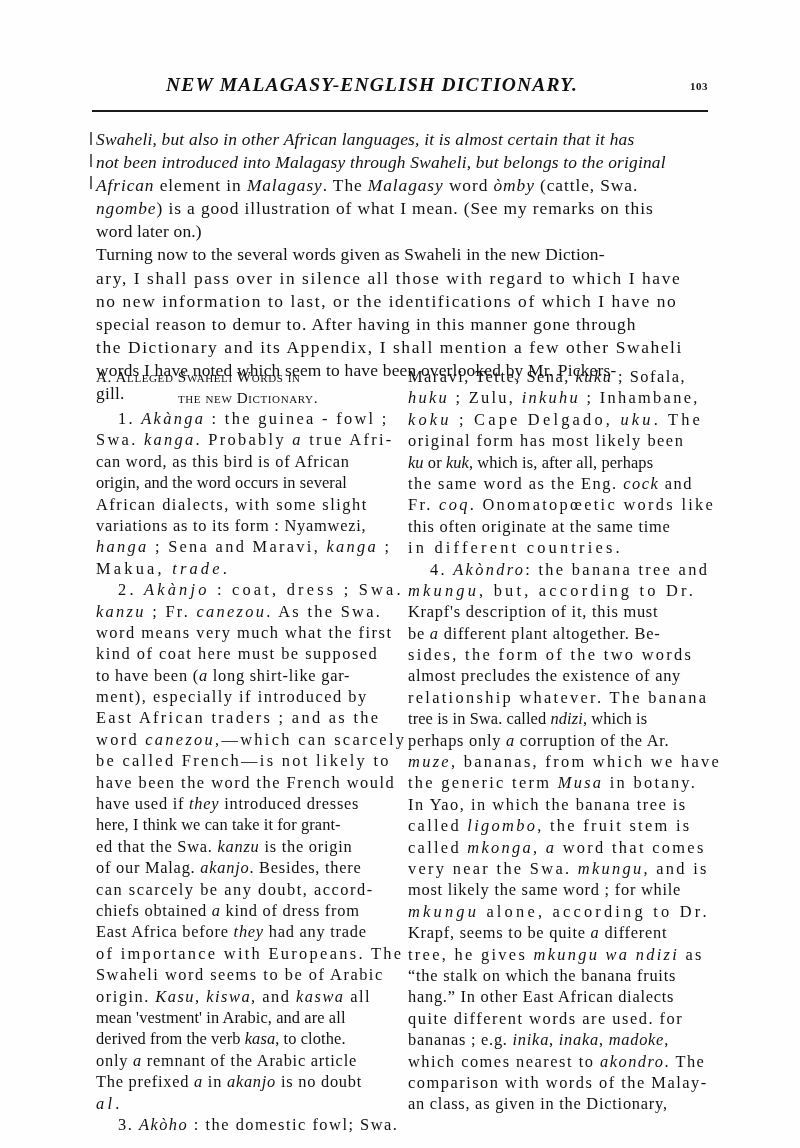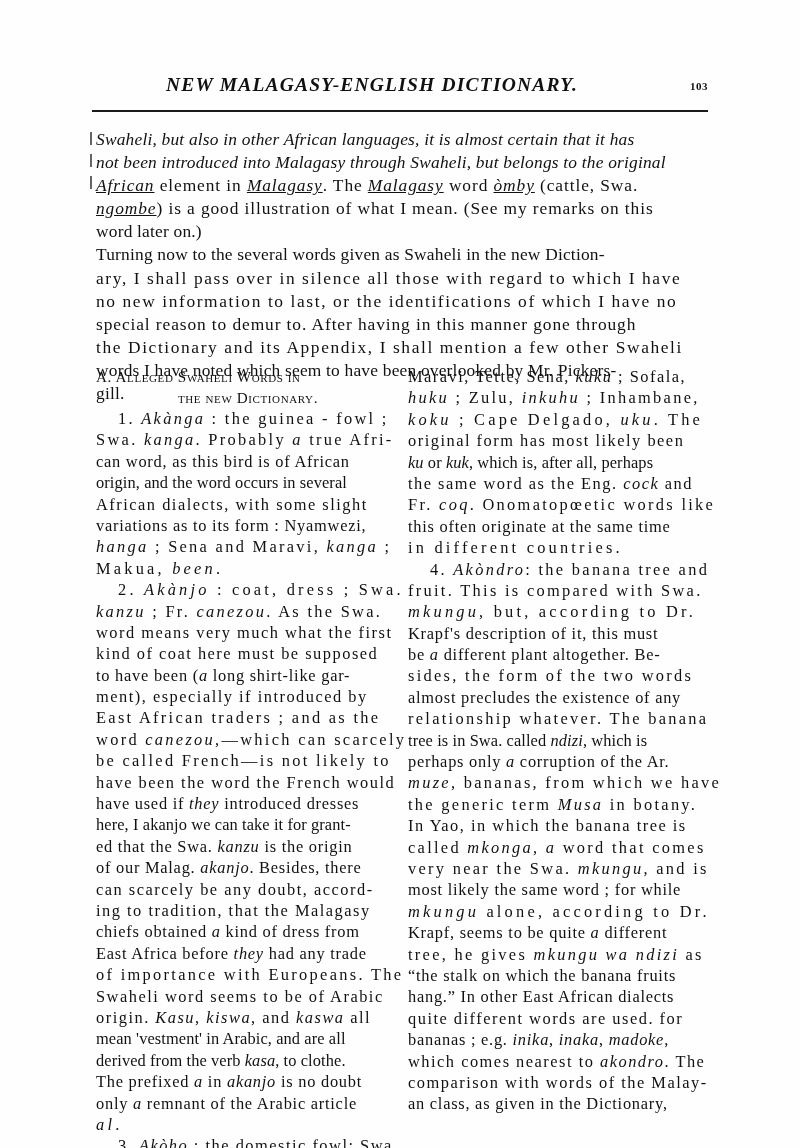--- a/index.html
+++ b/index.html
@@ -70,21 +70,21 @@
     width: 612px;
   }
   .tline {
     display: block;
     white-space: nowrap;
     font-size: 17.4px;
     line-height: 23.1px;
     height: 23.1px;
   }
   .tline.ital { font-style: italic; }
-  .tline i { font-style: italic; text-decoration: underline; }
+  .tline i { font-style: italic; }
 
   
   .j1 { letter-spacing: 0.2px; }
   .j2 { letter-spacing: 0.9px; }
   .j3 { letter-spacing: 1.6px; }
 
   .marginticks {
     position: absolute;
     left: 90px;
     top: 132px;
@@ -176,73 +176,72 @@
   </div>
 
   <div class="col col-left">
       <span class="cline k4 indent">1.   <i>Akànga</i> :   the  guinea - fowl ;</span>
       <span class="cline k4">Swa. <i>kanga</i>.   Probably <i>a</i> true Afri-</span>
       <span class="cline k2">can word, as this bird is of African</span>
       <span class="cline k1">origin, and the word occurs in several</span>
       <span class="cline k3">African  dialects,  with  some  slight</span>
       <span class="cline k2">variations as to its form : Nyamwezi,</span>
       <span class="cline k4"><i>hanga</i> ;  Sena and Maravi, <i>kanga</i> ;</span>
-      <span class="cline k5">Makua, <i>been</i>.</span>
+      <span class="cline k5">Makua, <i>trade</i>.</span>
       <span class="cline k5 indent">2.   <i>Akànjo</i> :   coat,  dress ;  Swa.</span>
       <span class="cline k4"><i>kanzu</i> ;  Fr. <i>canezou</i>.   As the Swa.</span>
       <span class="cline k3">word means very much what the first</span>
       <span class="cline k3">kind of coat here must be supposed</span>
       <span class="cline k2">to have been (<i>a</i> long shirt-like gar-</span>
       <span class="cline k3">ment),  especially  if  introduced  by</span>
       <span class="cline k4">East  African  traders ;  and  as  the</span>
       <span class="cline k4">word <i>canezou</i>,—which can scarcely</span>
       <span class="cline k4">be  called  French—is  not  likely  to</span>
       <span class="cline k3">have been the word the French would</span>
       <span class="cline k2">have used if <i>they</i> introduced dresses</span>
-      <span class="cline k1">here, I akanjo we can take it for grant-</span>
+      <span class="cline k1">here, I think we can take it for grant-</span>
       <span class="cline k2">ed that the Swa. <i>kanzu</i> is the origin</span>
       <span class="cline k2">of our Malag. <i>akanjo</i>.  Besides, there</span>
       <span class="cline k3">can  scarcely  be  any  doubt,  accord-</span>
-      <span class="cline k3">ing  to  tradition,  that  the  Malagasy</span>
       <span class="cline k2">chiefs obtained <i>a</i> kind of dress from</span>
       <span class="cline k2">East Africa before <i>they</i> had any trade</span>
       <span class="cline k4">of importance with Europeans.   The</span>
       <span class="cline k3">Swaheli word seems to be of Arabic</span>
       <span class="cline k3">origin.   <i>Kasu</i>, <i>kiswa</i>, and <i>kaswa</i> all</span>
       <span class="cline k1">mean 'vestment' in Arabic, and are all</span>
       <span class="cline k1">derived from the verb <i>kasa</i>, to clothe.</span>
+      <span class="cline k2">only <i>a</i> remnant of the Arabic article</span>
       <span class="cline k2">The prefixed <i>a</i> in <i>akanjo</i> is no doubt</span>
-      <span class="cline k2">only <i>a</i> remnant of the Arabic article</span>
       <span class="cline k5"><i>al</i>.</span>
       <span class="cline k3 indent">3.   <i>Akòho</i> : the domestic fowl; Swa.</span>
     </div>
 
   <div class="col col-right">
       <span class="cline k3">Maravi, Tette, Sena, <i>kuku</i> ; Sofala,</span>
       <span class="cline k4"><i>huku</i> ;  Zulu,  <i>inkuhu</i> ;   Inhambane,</span>
       <span class="cline k5"><i>koku</i> ;  Cape  Delgado,  <i>uku</i>.    The</span>
       <span class="cline k3">original  form  has  most  likely  been</span>
       <span class="cline k1"><i>ku</i> or <i>kuk</i>, which is, after all, perhaps</span>
       <span class="cline k3">the same word as the Eng. <i>cock</i> and</span>
       <span class="cline k4">Fr. <i>coq</i>.   Onomatopœetic words like</span>
       <span class="cline k2">this often originate at  the  same time</span>
       <span class="cline k5">in different countries.</span>
       <span class="cline k4 indent">4.   <i>Akòndro</i>: the banana tree and</span>
-      <span class="cline k4">fruit.   This  is  compared  with  Swa.</span>
       <span class="cline k5"><i>mkungu</i>,  but,  according  to  Dr.</span>
       <span class="cline k2">Krapf's  description  of  it,  this  must</span>
       <span class="cline k2">be <i>a</i> different plant altogether.   Be-</span>
       <span class="cline k4">sides,  the  form  of  the  two  words</span>
       <span class="cline k2">almost precludes the existence of any</span>
       <span class="cline k4">relationship whatever.   The  banana</span>
       <span class="cline k1">tree is in Swa. called <i>ndizi</i>, which is</span>
       <span class="cline k2">perhaps only <i>a</i> corruption of the Ar.</span>
       <span class="cline k4"><i>muze</i>, bananas, from which we have</span>
       <span class="cline k4">the  generic  term  <i>Musa</i>  in  botany.</span>
       <span class="cline k3">In Yao, in which the banana tree is</span>
+      <span class="cline k4">called  <i>ligombo</i>,  the  fruit  stem  is</span>
       <span class="cline k4">called  <i>mkonga</i>,  <i>a</i>  word  that  comes</span>
       <span class="cline k4">very near the Swa. <i>mkungu</i>, and is</span>
       <span class="cline k2">most likely the same word ; for while</span>
       <span class="cline k5"><i>mkungu</i>  alone,  according  to  Dr.</span>
       <span class="cline k2">Krapf,  seems  to  be  quite  <i>a</i>  different</span>
       <span class="cline k4">tree, he gives <i>mkungu wa ndizi</i>  as</span>
       <span class="cline k2">“the stalk on which the banana fruits</span>
       <span class="cline k2">hang.”  In other East African dialects</span>
       <span class="cline k3">quite  different  words  are  used. for</span>
       <span class="cline k2">bananas ; e.g. <i>inika</i>, <i>inaka</i>, <i>madoke</i>,</span>

